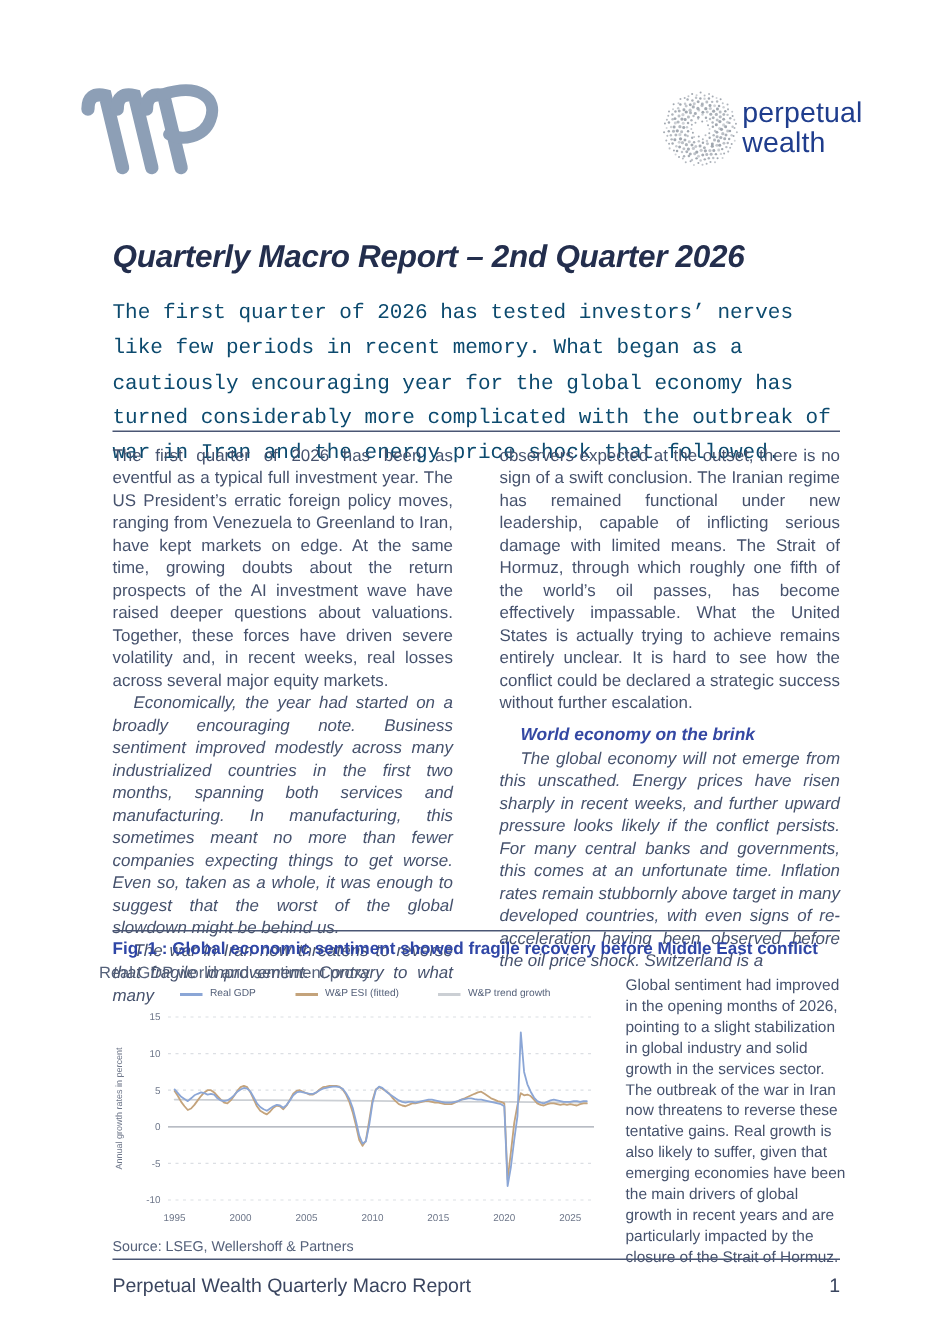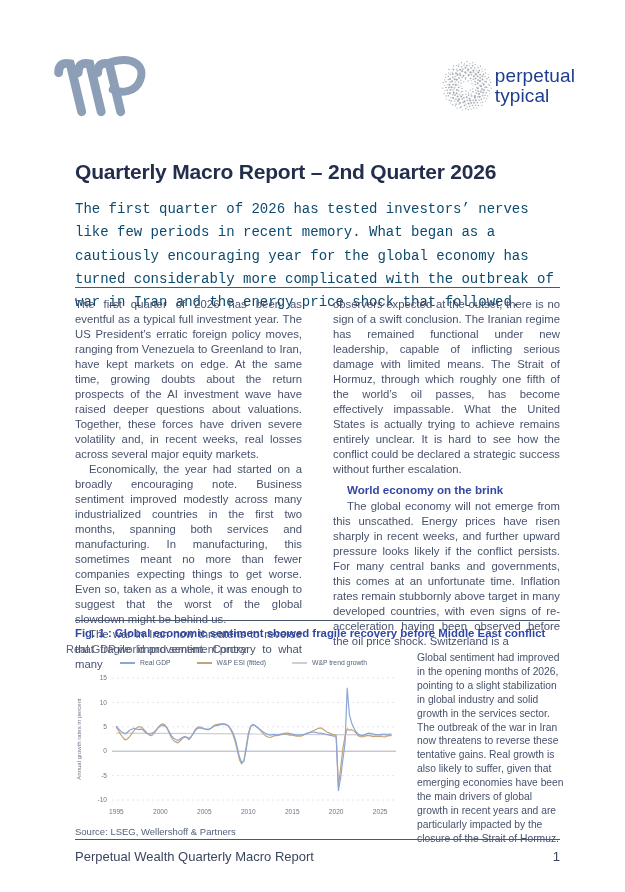--- a/index.html
+++ b/index.html
@@ -15,33 +15,33 @@
   .header { left:48px; top:52px; right:50px; height:68px; display:flex;
             justify-content:space-between; align-items:center; }
   .wp-logo { width:102px; height:64px; }
   .brand { display:flex; align-items:center; }
   .brand-icon { width:56px; height:56px; }
   .brand-name { font-size:19px; line-height:20px; color:#1f3d8d; font-weight:400;
                 letter-spacing:0.1px; }
 
   
   .title { left:75px; top:160px; width:500px; font-size:21px; font-weight:800;
-           color:#232e4d; letter-spacing:-0.2px; }
+           color:#232e4d; letter-spacing:-0.2px;font-style:italic; }
   .lead  { left:75px; top:198px; width:487px; font-size:14px; line-height:23.3px;
            color:#0c4a6e;font-family:Liberation Mono, monospace; }
 
   .rule { border-top:1px solid #4a5674; height:0; }
   .rule1 { left:75px; top:287px; width:485px; }
   .rule2 { left:75px; top:620px; width:485px; }
 
   
   .columns { left:75px; top:297px; width:485px; display:flex; gap:31px; }
   .col { width:231px; font-size:11.3px; line-height:15px; text-align:justify;
          color:#46526d; hyphens:none; }
-  .col p + p { text-indent:14px; }
+  .col p + p { text-indent:14px;font-style:italic; }
   .sec-head { color:#3448a3; font-weight:700; font-size:11.6px; margin-top:5px;
               margin-bottom:2px; text-align:left; }
 
   
   .fig-caption { left:75px; top:627px; width:485px; font-size:11.4px; font-weight:700;
                  color:#2f46a6; }
   .fig-subtitle { left:66px; top:643px; width:400px; font-size:11px; color:#55617a; }
   .chart-legend { left:120px; top:659px; display:flex; gap:26px; align-items:center; }
   .legend-item { display:flex; align-items:center; gap:5px; }
   .legend-swatch { width:15px; height:2px; display:inline-block; }
@@ -297,21 +297,21 @@
         <circle cx="22.89" cy="53.04" r="0.72" fill="#9ba2ab" fill-opacity="0.91"></circle>
         <circle cx="19.48" cy="53.68" r="0.72" fill="#9ba2ab" fill-opacity="0.76"></circle>
         <circle cx="17.42" cy="51.15" r="0.72" fill="#9ba2ab" fill-opacity="0.74"></circle>
         <circle cx="14.67" cy="49.96" r="0.72" fill="#9ba2ab" fill-opacity="0.92"></circle>
         <circle cx="12.21" cy="48.22" r="0.72" fill="#9ba2ab" fill-opacity="0.49"></circle>
         <circle cx="11.03" cy="45.30" r="0.72" fill="#9ba2ab" fill-opacity="0.94"></circle>
         <circle cx="7.93" cy="43.84" r="0.72" fill="#9ba2ab" fill-opacity="0.67"></circle>
       </svg>
     <div class="brand-name">
       <div>perpetual</div>
-      <div>typical</div>
+      <div>wealth</div>
     </div>
   </div>
 </div>
 
 <h1 class="abs title">Quarterly Macro Report – 2nd Quarter 2026</h1>
 <p class="abs lead">The first quarter of 2026 has tested investors’ nerves like few periods in recent memory. What began as a cautiously encouraging year for the global economy has turned considerably more complicated with the outbreak of war in Iran and the energy price shock that followed.</p>
 
 <div class="abs rule rule1"></div>
 
 <div class="abs columns">

